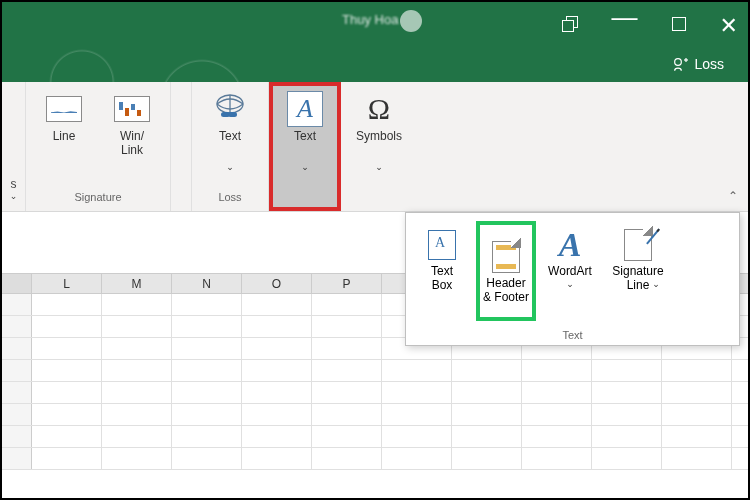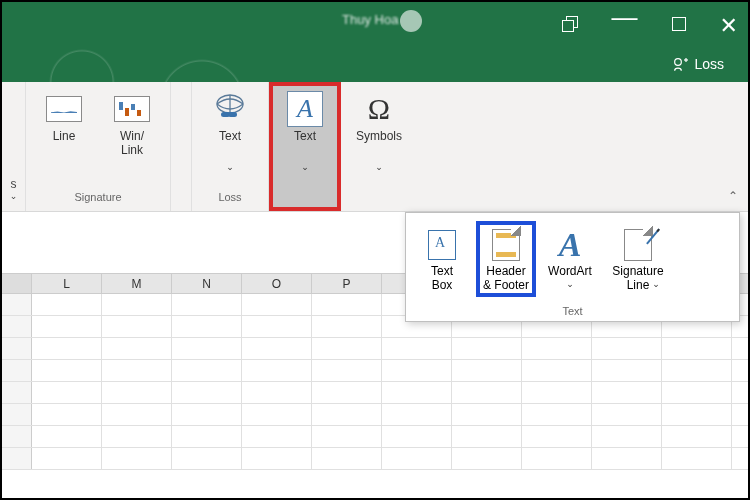--- a/index.html
+++ b/index.html
@@ -43,21 +43,21 @@
   .rows div.row { height:22px; border-bottom:1px solid #e0e0e0; display:flex;}
   .rows div.row div { width:70px; border-right:1px solid #e0e0e0;}
   .rows div.row div:first-child{ width:30px; background:#f5f5f5; border-right:1px solid #ccc;}
 
   .dropdown { position:absolute; top:0; left:403px; width:335px; background:#fff; border:1px solid #bfbfbf; box-shadow:2px 2px 8px rgba(0,0,0,.2); padding:8px 6px 4px;}
   .dropdown-items { display:flex; gap:4px; align-items:flex-start;}
   .dbtn { display:flex; flex-direction:column; align-items:center; width:60px; padding:4px 2px; cursor:pointer;}
   .dbtn .icon { width:38px; height:40px; display:flex; align-items:center; justify-content:center;}
   .dbtn .lbl { font-size:12px; text-align:center; line-height:1.15; white-space:nowrap;}
   .dbtn .caret { font-size:9px; color:#333;}
-  .dropdown .highlighted-d { border:4px solid #1d4ed8; padding:0;}
+  .dropdown .highlighted-d { border:4px solid #22c55e; padding:12px;}
   .dropdown-footer { text-align:center; font-size:11px; color:#666; padding-top:8px;}
 
   
   .ic-line, .ic-col, .ic-wl { width:36px; height:26px; border:1px solid #8a8a8a; position:relative; background:#fff;}
   .ic-line::after { content:""; position:absolute; left:4px; right:4px; top:14px; height:2px; background:linear-gradient(90deg,#4a7fb5 0,#4a7fb5 100%); clip-path:polygon(0 60%,25% 20%,50% 70%,75% 10%,100% 50%,100% 100%,0 100%); background:#4a7fb5;}
   .ic-col::before,.ic-col::after{content:"";position:absolute;bottom:3px;width:4px;background:#4a7fb5;}
   .ic-col::before{left:6px;height:10px;} .ic-col::after{left:13px;height:16px;}
   .ic-col span{position:absolute;bottom:3px;left:20px;width:4px;height:7px;background:#4a7fb5;}
   .ic-col span::after{content:"";position:absolute;left:7px;bottom:0;width:4px;height:13px;background:#4a7fb5;}
   .ic-wl::before{content:"";position:absolute;left:4px;bottom:11px;width:4px;height:8px;background:#4a7fb5;}

